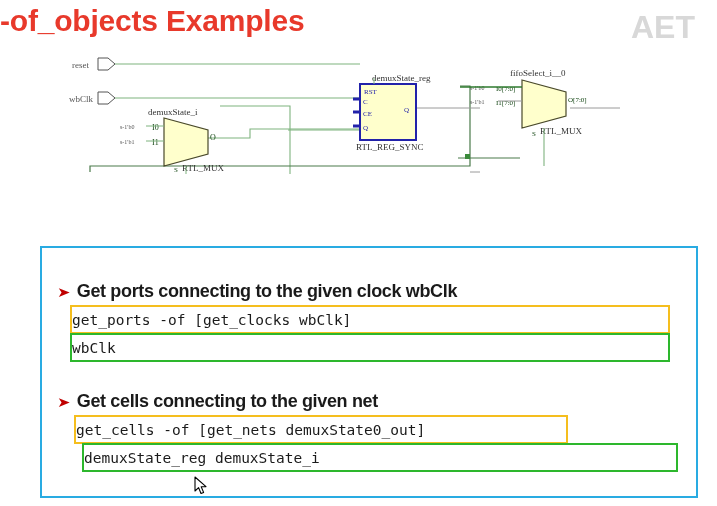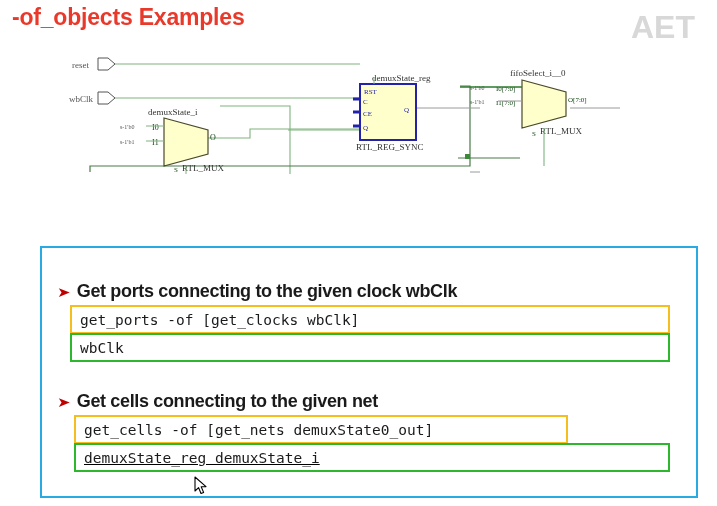--- a/index.html
+++ b/index.html
@@ -13,26 +13,25 @@
     position: relative;
     overflow: hidden;
     font-family: "Liberation Sans", sans-serif;
   }
 
   
   .slide-title {
     position: absolute;
     left: 0px;
     top: 4px;
-    font-size: 23px;
+    font-size: 30px;
     font-weight: bold;
     color: #E8392B;
     letter-spacing: -0.2px;
     white-space: nowrap;
-    padding-left: 12px;
   }
 
   
   .logo-watermark {
     position: absolute;
     right: 0px;
     top: 10px;
     font-size: 32px;
     font-weight: bold;
     color: #d8d8d8;
@@ -86,40 +85,39 @@
     color: #1a1a1a;
     letter-spacing: -0.35px;
   }
 
   .code-box {
     position: absolute;
     box-sizing: border-box;
     background: #ffffff;
     display: flex;
     align-items: center;
-    padding-left: 8px;
   }
   .code-box.cmd  { border: 2px solid #F5BE1E; }
   .code-box.out  { border: 2px solid #2DB72D; }
   .code-text {
     font-family: "DejaVu Sans Mono", monospace;
     font-size: 14.5px;
     color: #1a1a1a;
     white-space: pre;
     letter-spacing: 0px;
   }
 
   
   #bullet-1 { left: 16px; top: 33px; }
   #cmd-box-1 { left: 28px; top: 57px; width: 600px; height: 29px; }
   #out-box-1 { left: 28px; top: 85px; width: 600px; height: 29px; }
   
   #bullet-2 { left: 16px; top: 143px; }
   #cmd-box-2 { left: 32px; top: 167px; width: 494px; height: 29px; }
-  #out-box-2 { left: 32px; top: 195px; width: 596px; height: 29px; text-decoration: underline; }
+  #out-box-2 { left: 40px; top: 195px; width: 596px; height: 29px; }
 
   
   .mouse-cursor {
     position: absolute;
     left: 194px;
     top: 476px;
     width: 14px;
     height: 20px;
     pointer-events: none;
   }

